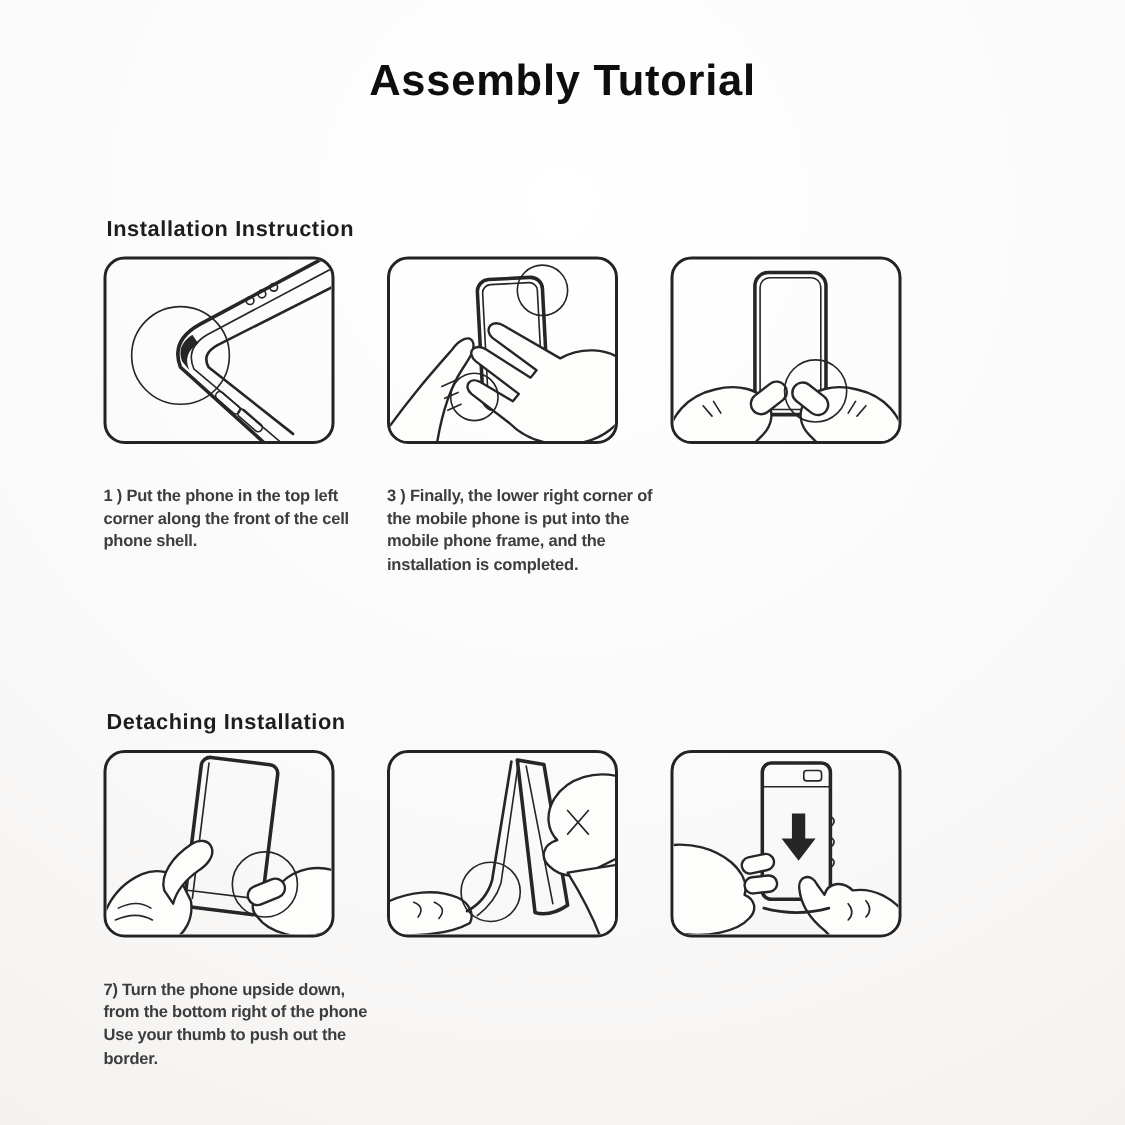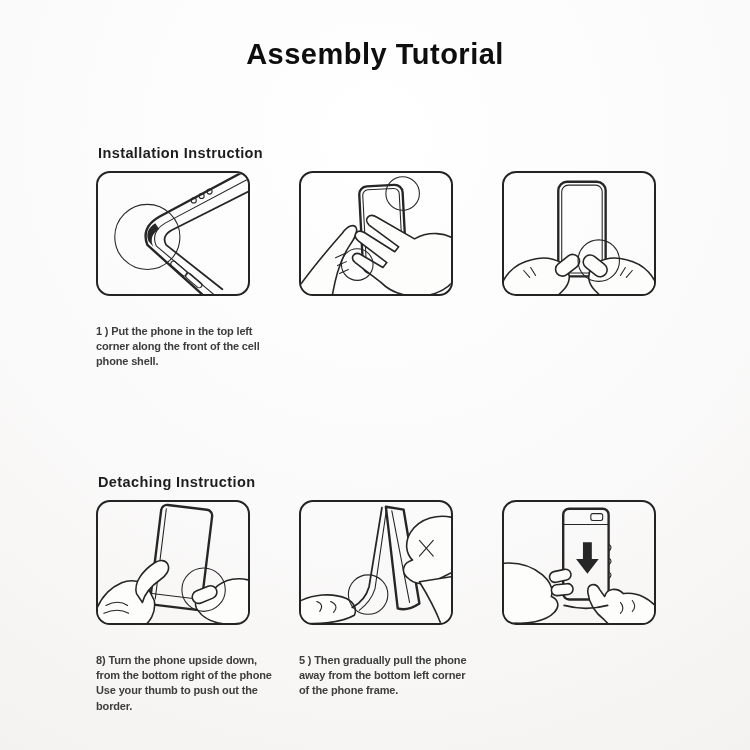--- a/index.html
+++ b/index.html
@@ -16,31 +16,31 @@
     color:var(--ink);
   }
   .page-title{
     margin-top:38px;
     text-align:center;
     font-size:29px;
     font-weight:800;
     letter-spacing:.5px;
     color:#0e0e0e;
   }
-  .section{margin-left:96px;width:566px;}
+  .section{margin-left:69px;width:566px;}
   .section.install{margin-top:74px;}
   .section.detach{margin-top:84px;}
   .section-heading{
     font-size:14.5px;
     font-weight:700;
     letter-spacing:.4px;
     color:#1d1d1d;
     margin:0 0 10px 2px;
   }
-  .steps{display:grid;grid-template-columns:repeat(3,177px);column-gap:26px;}
+  .steps{display:grid;grid-template-columns:repeat(3,177px);column-gap:12px;}
   .panel{
     width:154px;height:125px;
     border:2px solid #232323;
     border-radius:14px;
     overflow:hidden;
     background:transparent;
     color:var(--ink);
   }
   .art{display:block;width:150px;height:121px;}
   .art path,.art rect,.art circle,.art line{
@@ -110,25 +110,26 @@
         <rect x="-13" y="-7" width="27" height="14" rx="7" class="hand" transform="translate(64 93) rotate(-38)"></rect>
         <rect x="-13" y="-7" width="27" height="14" rx="7" class="hand" transform="translate(92 93) rotate(38)"></rect>
         <path class="thin" d="M20,98 l6,7 M27,95 l5,8 M130,98 l-6,7 M123,95 l-5,8"></path>
         <circle cx="96" cy="88" r="21" class="thin"></circle>
       </svg>
     </div>
   </div>
 
   <div class="steps">
     <div class="caption">1 ) Put the phone in the top left corner along the front of the cell phone shell.</div>
+    <div class="caption">3 ) Finally, the lower right corner of the mobile phone is put into the mobile phone frame, and the installation is completed.</div>
   </div>
 </div>
 
 <div class="section detach">
-  <div class="section-heading">Detaching Instruction</div>
+  <div class="section-heading">Detaching Installation</div>
 
   <div class="steps">
 
     <div class="panel">
       <svg class="art" viewBox="0 0 152 121">
         <g transform="rotate(7 82 58)">
           <rect x="58" y="4" width="52" height="102" rx="6" class="bold"></rect>
           <path class="thin" d="M63,8 L63,100 M59,95 L109,95"></path>
         </g>
         <path class="hand" d="M-6,126 C-3,103 8,88 24,81 C34,77 45,79 51,87 L57,99 C59,111 53,122 43,127 Z"></path>
@@ -166,16 +167,15 @@
         <rect x="-11" y="-5.5" width="22" height="11" rx="5.5" class="hand" transform="translate(57 74) rotate(-12)"></rect>
         <rect x="-11" y="-5.5" width="22" height="11" rx="5.5" class="hand" transform="translate(59 88) rotate(-6)"></rect>
         <path class="hand" d="M158,110 C149,97 135,90 121,92 C114,85 104,87 102,95 L97,88 C93,80 84,82 85,91 C86,101 92,111 102,119 L110,127 L158,127 Z"></path>
         <path class="thin" d="M118,101 q5,6 0,11 M130,99 q5,6 0,11"></path>
         <path class="mid" d="M61,104 Q83,110 105,104"></path>
       </svg>
     </div>
   </div>
 
   <div class="steps">
-    <div class="caption">8) Turn the phone upside down, from the bottom right of the phone Use your thumb to push out the border.</div>
-    <div class="caption">5 ) Then gradually pull the phone away from the bottom left corner of the phone frame.</div>
+    <div class="caption">7) Turn the phone upside down, from the bottom right of the phone Use your thumb to push out the border.</div>
   </div>
 </div>
 
 </body></html>

